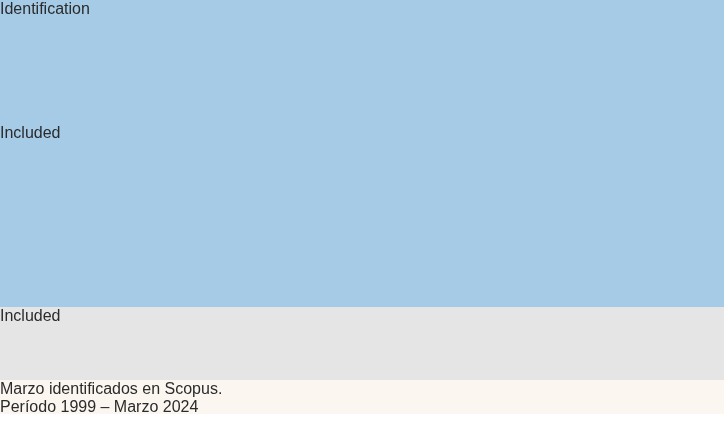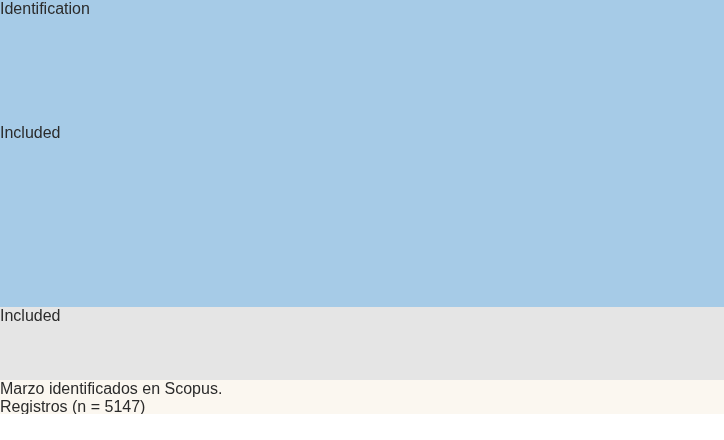--- a/index.html
+++ b/index.html
@@ -140,21 +140,20 @@
   <div class="stage" style="top:158px;height:183px;background:#a6cbe7">
     <span>Included</span>
   </div>
   <div class="stage" style="top:360px;height:73px;background:#e5e5e5">
     <span>Included</span>
   </div>
 
   
   <div class="fbox bx1">
     <div>Marzo identificados en Scopus.</div>
-    <div>Registros (n = 5147)</div>
     <div>Período 1999 – Marzo 2024</div>
   </div>
 
   
 
   
 
   
 
   

